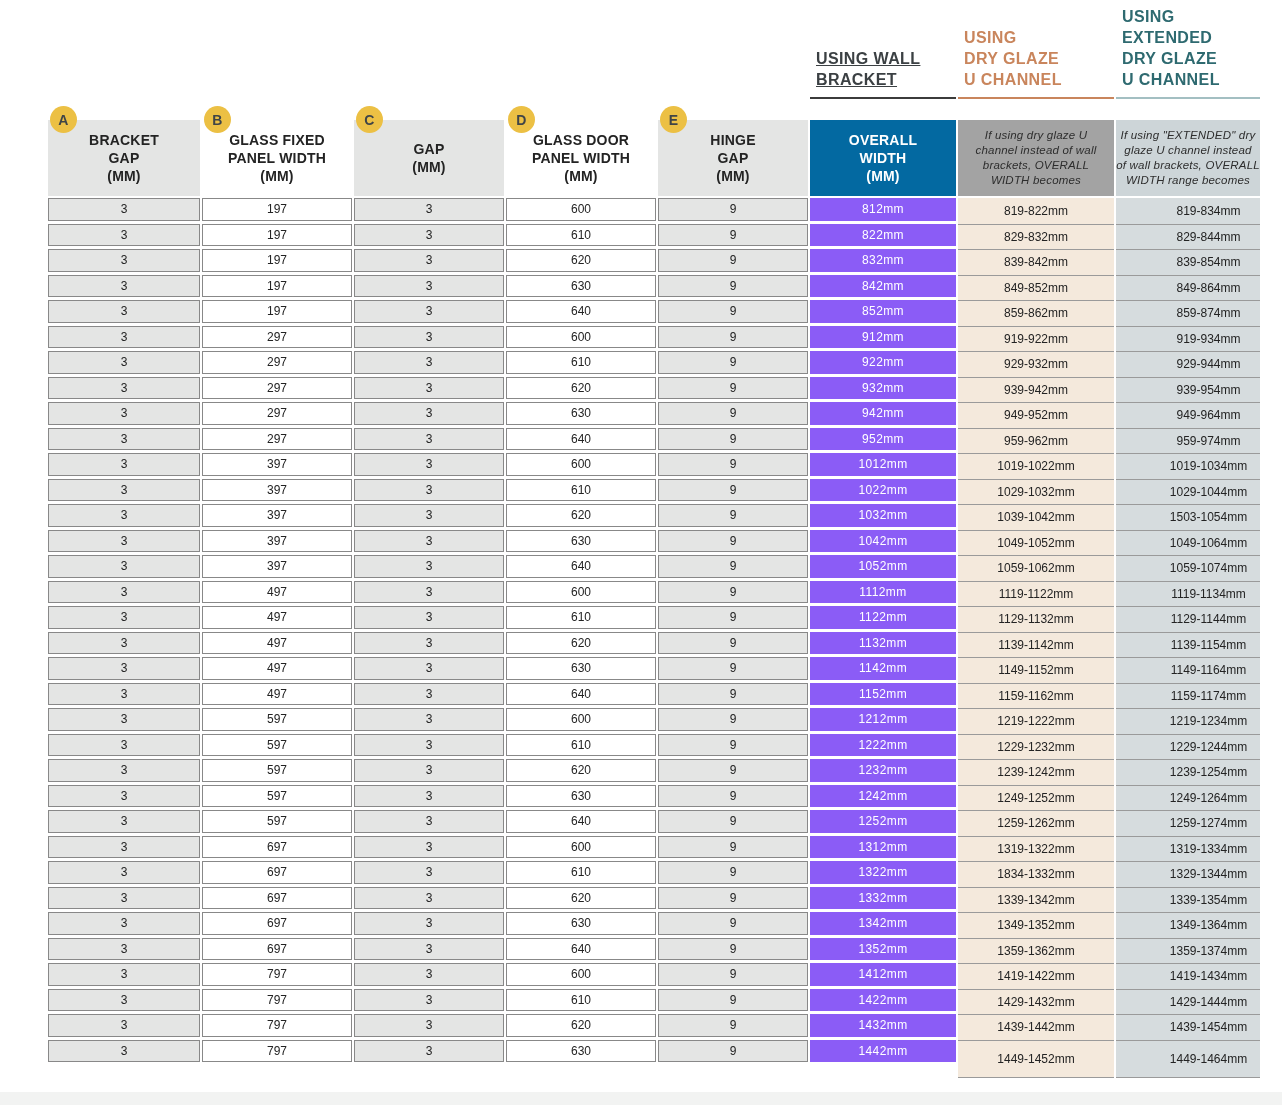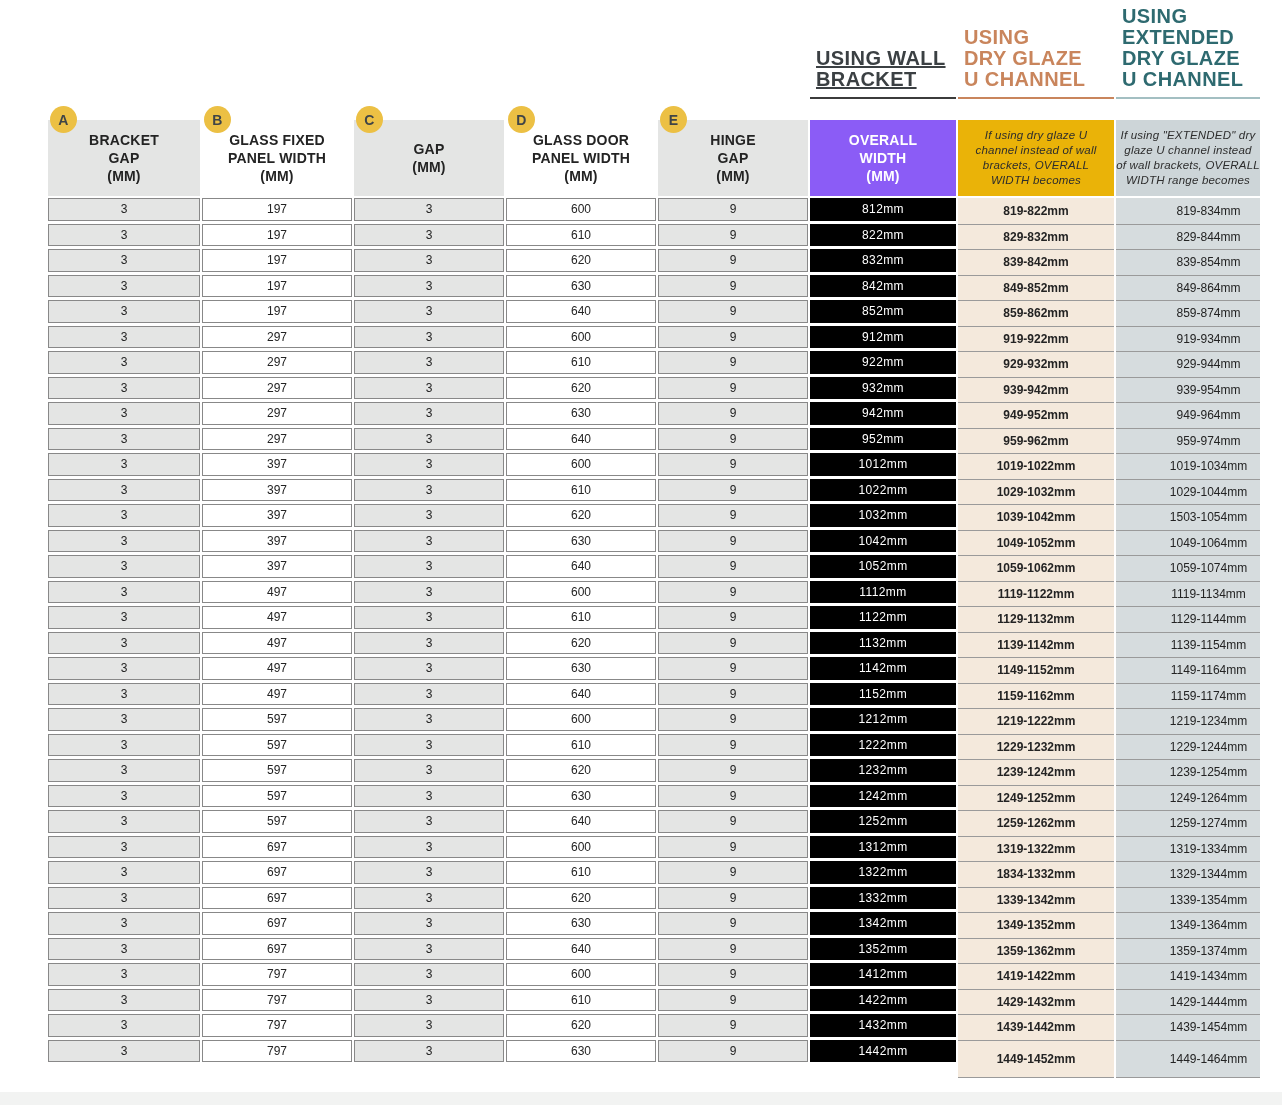--- a/index.html
+++ b/index.html
@@ -12,56 +12,56 @@
   }
   .table-wrap{position:absolute;left:48px;top:0;width:1212px;}
   .grid8{
     display:grid;
     grid-template-columns:152px 150px 150px 150px 150px 146px 156px 144px;
     column-gap:2px;
   }
   
   .top-headings{height:99px;margin-top:0;align-items:end;}
   .heading{
-    font-weight:bold;font-size:20px;line-height:21px;letter-spacing:.4px;
+    font-weight:bold;font-size:16px;line-height:21px;letter-spacing:.4px;
     white-space:pre-line;padding:0 0 7px 6px;border-bottom:2px solid transparent;
   }
   .heading.wall{color:#3b4043;border-bottom-color:#3b3b3b;text-decoration:underline;}
   .heading.dg{color:#c9855c;border-bottom-color:#c9855c;}
   .heading.ex{color:#2e6a70;border-bottom-color:#a3bfc2;}
   
   .header-row{margin-top:21px;}
   .hcell{
     position:relative;height:76px;display:flex;align-items:center;justify-content:center;
     text-align:center;font-weight:bold;font-size:14px;line-height:18px;letter-spacing:.2px;
     white-space:pre-line;
   }
   .hcell.gray{background:#e4e5e4;}
   .hcell.white{background:#ffffff;}
-  .hcell.dark{background:#8b5cf6;color:#ffffff;}
-  .hcell.cream{background:#eab308;font-weight:normal;font-style:italic;font-size:11.5px;line-height:15px;color:#2d2d2d;}
+  .hcell.dark{background:#0369a1;color:#ffffff;}
+  .hcell.cream{background:#a3a3a3;font-weight:normal;font-style:italic;font-size:11.5px;line-height:15px;color:#2d2d2d;}
   .hcell.bluegray{background:#cdd5d8;font-weight:normal;font-style:italic;font-size:11.5px;line-height:15px;color:#2d2d2d;}
   .badge{
     position:absolute;top:-14px;left:2px;width:27px;height:27px;border-radius:50%;
     background:#ecc044;color:#3f4447;font-weight:bold;font-size:14px;
     display:flex;align-items:center;justify-content:center;font-style:normal;
   }
   
   .rows{margin-top:2px;grid-auto-rows:25.5px;}
   .cell{position:relative;}
   .cell .inner{
     height:22.5px;box-sizing:border-box;
     display:flex;align-items:center;justify-content:center;
     font-size:12px;
   }
   .col-a .inner,.col-c .inner,.col-e .inner{background:#e4e5e4;border:1px solid #888;}
   .col-b .inner,.col-d .inner{background:#ffffff;border:1px solid #888;}
-  .col-ow .inner{background:#000000;color:#fff;letter-spacing:.4px;}
+  .col-ow .inner{background:#8b5cf6;color:#fff;letter-spacing:.4px;}
   .col-dg,.col-ex{box-sizing:border-box;}
-  .col-dg{background:#f4e9dc;font-weight:bold;}
+  .col-dg{background:#f4e9dc;}
   .col-ex{background:#d6dcde;padding-left:41px;}
   .col-dg .inner,.col-ex .inner{height:100%;border:none;background:transparent;}
   .col-dg:not(.first-row),.col-ex:not(.first-row){border-top:1px solid #9a9a9a;}
   .col-dg.last-row,.col-ex.last-row{border-bottom:1px solid #9a9a9a;height:38px;}
   
   .footer-bar{position:absolute;left:0;right:0;bottom:0;height:13px;background:#f2f3f2;}
 </style>
 </head>
 <body>
 

